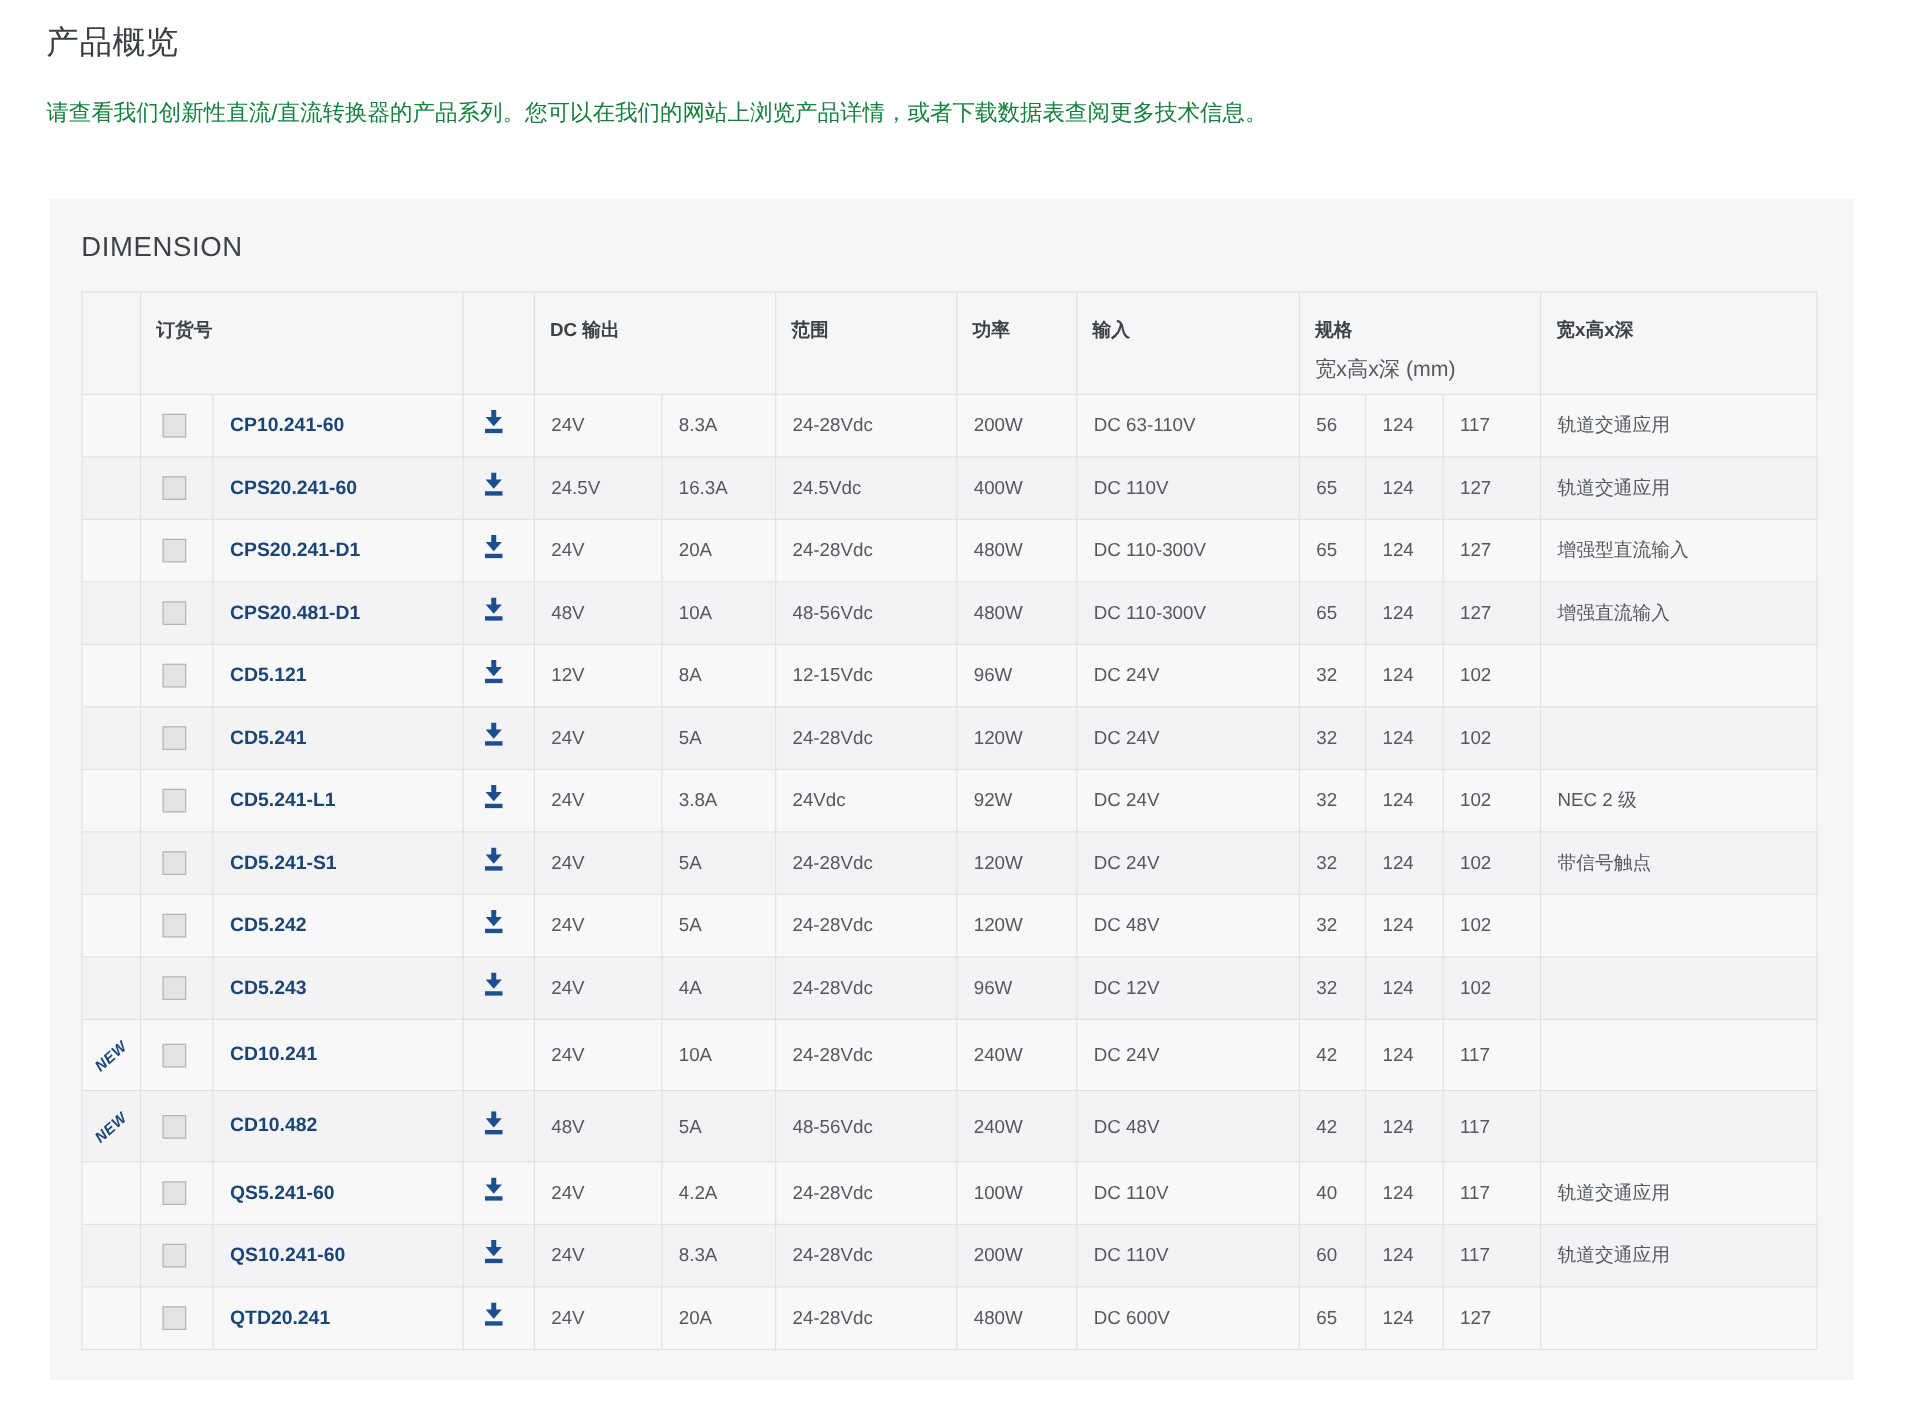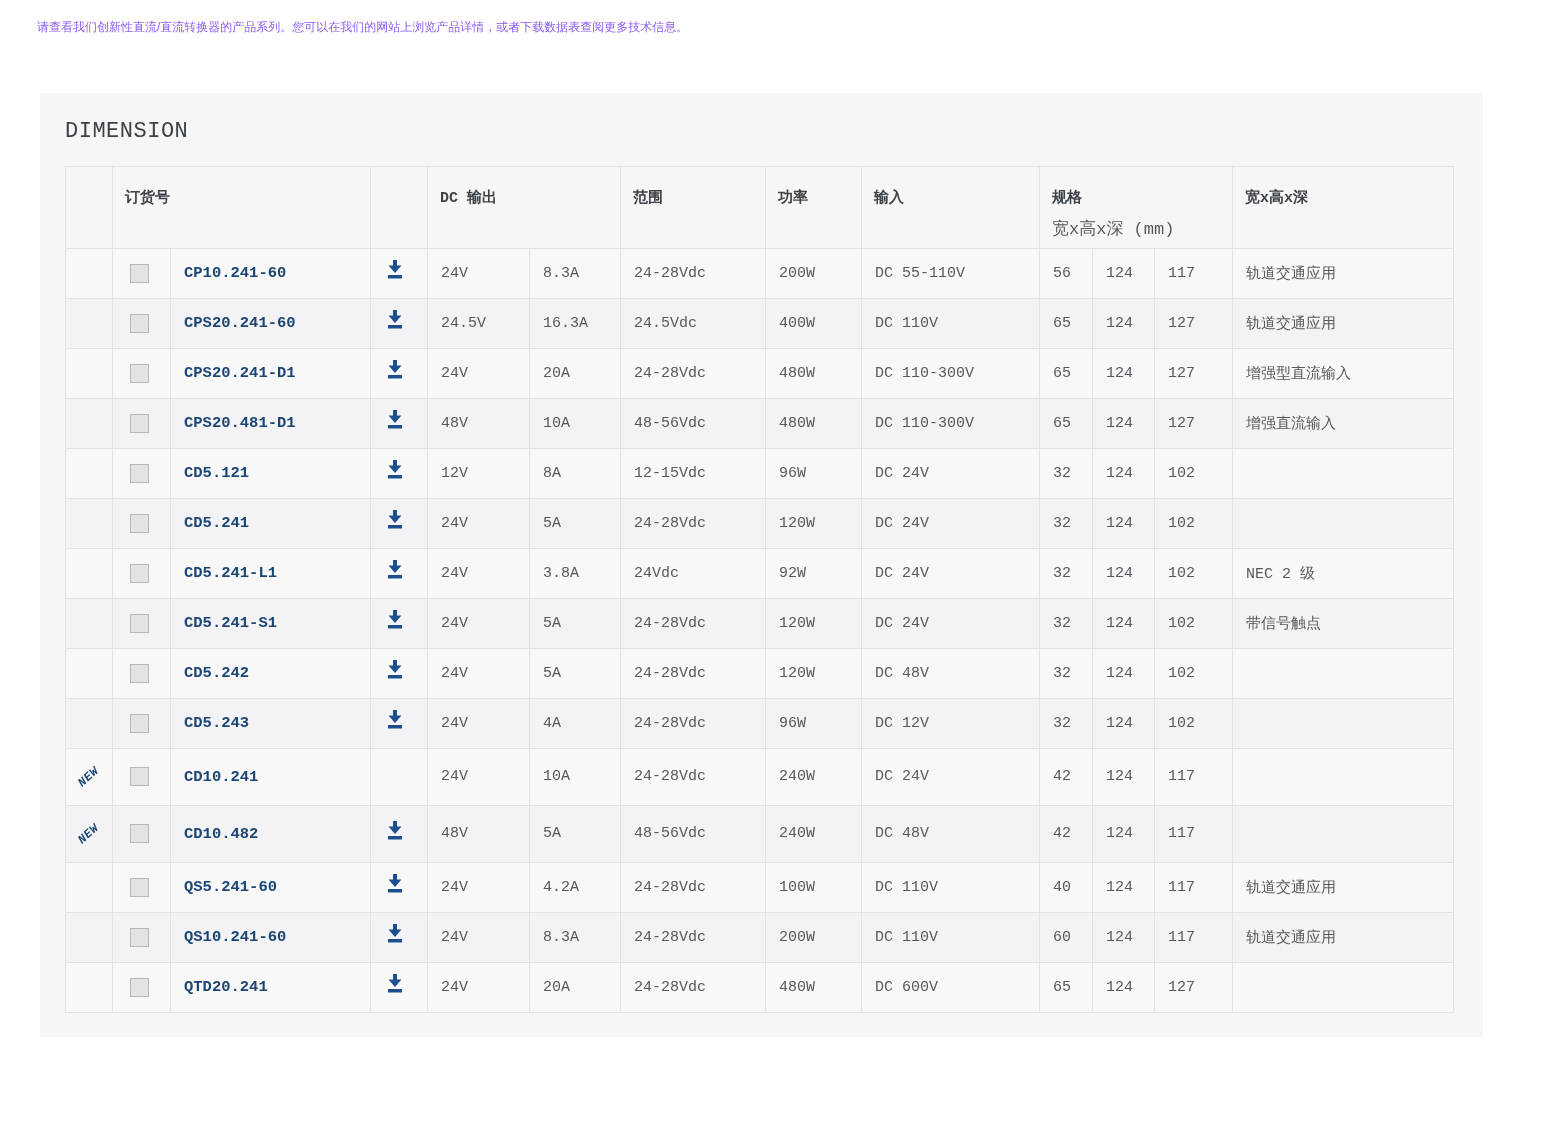--- a/index.html
+++ b/index.html
@@ -8,28 +8,27 @@
     width:1545px; min-height:1130px;
     font-family:"Liberation Sans", sans-serif;
     color:var(--body-text, #55595d);
   }
   .page-header { padding:16px 0 0 37px; }
   .page-title {
     font-size:26px; font-weight:400; color:var(--title-text, #3a3e42);
     letter-spacing:0.5px;
   }
   .page-desc {
-    margin-top:4px; font-size:12px; color:#8b5cf6; line-height:1.3;
+    margin-top:28px; font-size:18px; color:#15803d; line-height:1.3;
   }
   .panel {
     margin:57px 62px 16px 40px;
     width:1443px;
     background:var(--panel-bg, #f6f6f7);
     padding:26px 0 24px 25px;
-    font-family:Liberation Mono, monospace;
   }
   .panel-heading {
     font-size:22px; font-weight:400; color:var(--header-text, #3d4247);
     letter-spacing:0.5px;
   }
   table.products {
     margin-top:22px;
     border-collapse:collapse;
     table-layout:fixed;
     width:1388px;
@@ -72,20 +71,21 @@
     font-weight:700; font-size:15.5px; text-decoration:none; cursor:pointer;text-align:center;
   }
   td.c-dl { padding-left:14px; }
   .dl-icon { display:inline-block; color:var(--icon-blue, #1d4f8f); cursor:pointer; }
   .dl-icon svg { display:block; }
 </style>
 </head>
 <body>
 
 <div class="page-header">
+  <h1 class="page-title">产品概览</h1>
   <p class="page-desc">请查看我们创新性直流/直流转换器的产品系列。您可以在我们的网站上浏览产品详情，或者下载数据表查阅更多技术信息。</p>
 </div>
 
 <div class="panel">
   <h2 class="panel-heading">DIMENSION</h2>
   <table class="products">
     <colgroup>
       <col style="width:47px">
         <col style="width:58px">
         <col style="width:200px">
@@ -127,21 +127,21 @@
           <rect x="8" y="0" width="4" height="6.5"></rect>
           <polygon points="3.5,5.5 16.5,5.5 10,13"></polygon>
           <rect x="3" y="15" width="14" height="3.5"></rect>
         </svg>
       </span>
     </td>
     <td class="c-volt">24V</td>
     <td class="c-amp">8.3A</td>
     <td class="c-range">24-28Vdc</td>
     <td class="c-power">200W</td>
-    <td class="c-input">DC 55-110V</td>
+    <td class="c-input">DC 63-110V</td>
     <td class="c-w">56</td>
     <td class="c-h">124</td>
     <td class="c-d">117</td>
     <td class="c-special">轨道交通应用</td>
   </tr>
         <tr>
     <td class="c-new"></td>
     <td class="c-check"><span class="checkbox"></span></td>
     <td class="c-name"><a class="product-link">CPS20.241-60</a></td>
     <td class="c-dl">

